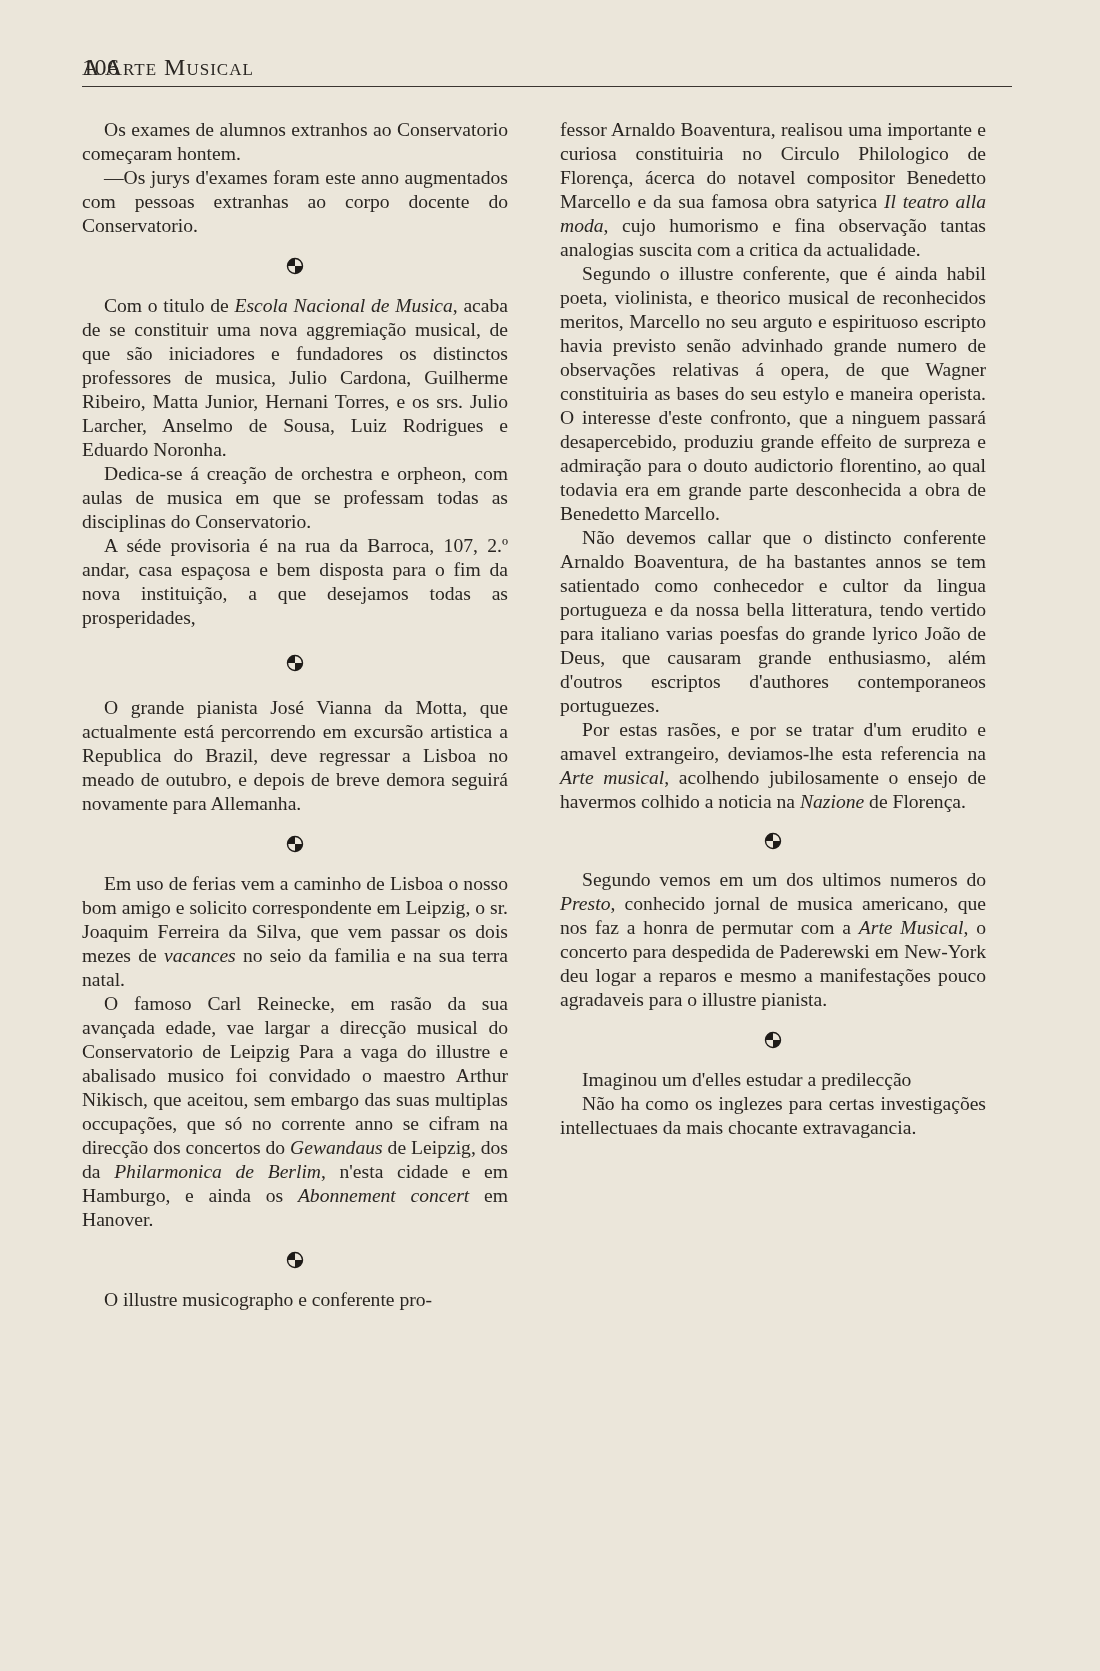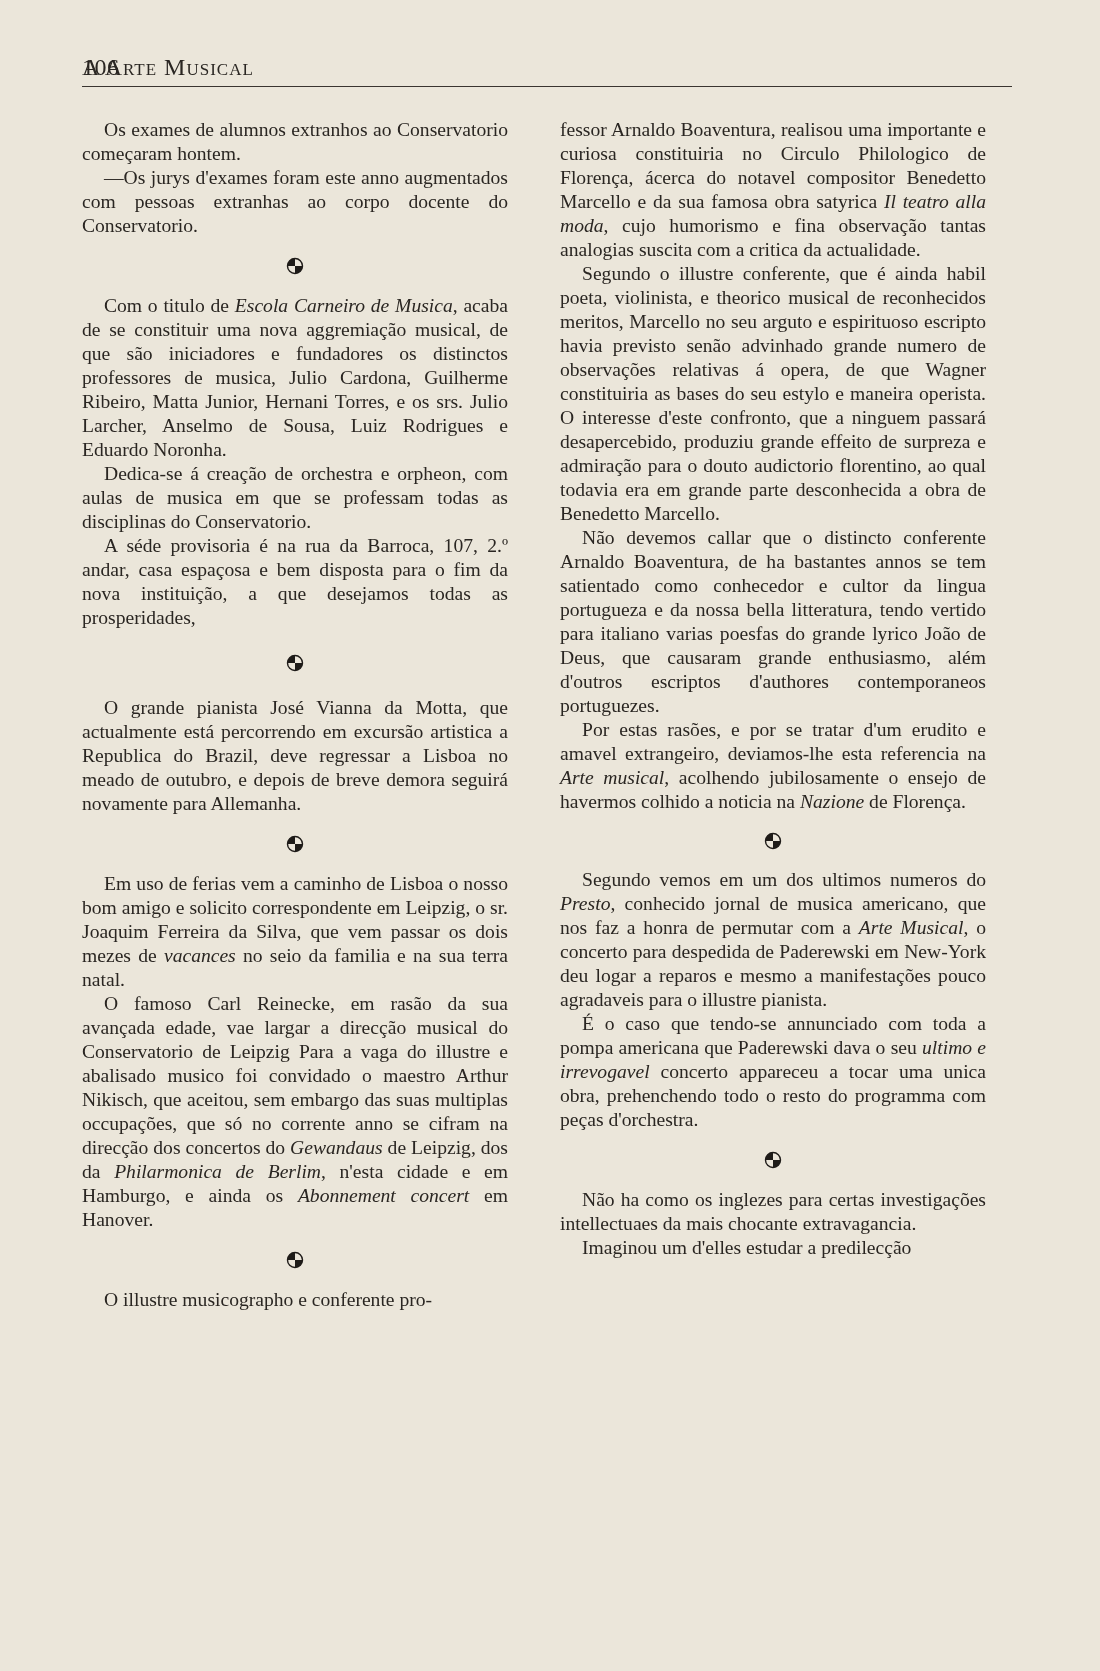--- a/index.html
+++ b/index.html
@@ -100,21 +100,21 @@
     <p>—Os jurys d'exames foram este anno augmentados com pessoas extranhas ao corpo docente do Conservatorio.</p>
 
     <div class="ornament" style="height:56px;">
       <svg width="18" height="18" viewBox="0 0 18 18">
         <circle cx="9" cy="9" r="7.5" fill="none" stroke="#1e1b18" stroke-width="1.4"></circle>
         <path d="M9 9 L9 1.5 A7.5 7.5 0 0 0 1.5 9 Z" fill="#1e1b18"></path>
         <path d="M9 9 L9 16.5 A7.5 7.5 0 0 0 16.5 9 Z" fill="#1e1b18"></path>
       </svg>
     </div>
 
-    <p><span>Com o titulo de </span><em>Escola Carneiro de Musica</em><span>, acaba de se constituir uma nova aggremiação musical, de que são iniciadores e fundadores os distinctos professores de musica, Julio Cardona, Guilherme Ribeiro, Matta Junior, Hernani Torres, e os srs. Julio Larcher, Anselmo de Sousa, Luiz Rodrigues e Eduardo Noronha.</span></p>
+    <p><span>Com o titulo de </span><em>Escola Nacional de Musica</em><span>, acaba de se constituir uma nova aggremiação musical, de que são iniciadores e fundadores os distinctos professores de musica, Julio Cardona, Guilherme Ribeiro, Matta Junior, Hernani Torres, e os srs. Julio Larcher, Anselmo de Sousa, Luiz Rodrigues e Eduardo Noronha.</span></p>
     <p>Dedica-se á creação de orchestra e orpheon, com aulas de musica em que se professam todas as disciplinas do Conservatorio.</p>
     <p>A séde provisoria é na rua da Barroca, 107, 2.º andar, casa espaçosa e bem disposta para o fim da nova instituição, a que desejamos todas as prosperidades,</p>
 
     <div class="ornament" style="height:66px;">
       <svg width="18" height="18" viewBox="0 0 18 18">
         <circle cx="9" cy="9" r="7.5" fill="none" stroke="#1e1b18" stroke-width="1.4"></circle>
         <path d="M9 9 L9 1.5 A7.5 7.5 0 0 0 1.5 9 Z" fill="#1e1b18"></path>
         <path d="M9 9 L9 16.5 A7.5 7.5 0 0 0 16.5 9 Z" fill="#1e1b18"></path>
       </svg>
     </div>
@@ -153,27 +153,26 @@
 
     <div class="ornament" style="height:54px;">
       <svg width="18" height="18" viewBox="0 0 18 18">
         <circle cx="9" cy="9" r="7.5" fill="none" stroke="#1e1b18" stroke-width="1.4"></circle>
         <path d="M9 9 L9 1.5 A7.5 7.5 0 0 0 1.5 9 Z" fill="#1e1b18"></path>
         <path d="M9 9 L9 16.5 A7.5 7.5 0 0 0 16.5 9 Z" fill="#1e1b18"></path>
       </svg>
     </div>
 
     <p><span>Segundo vemos em um dos ultimos numeros do </span><em>Presto</em><span>, conhecido jornal de musica americano, que nos faz a honra de permutar com a </span><em>Arte Musical</em><span>, o concerto para despedida de Paderewski em New-York deu logar a reparos e mesmo a manifestações pouco agradaveis para o illustre pianista.</span></p>
-    <p><span>É o caso que tendo-se annunciado com toda a pompa americana que Paderewski dava o seu </span><em>ultimo e irrevogavel</em><span> concerto appareceu a tocar uma unica obra, prehenchendo todo o resto do programma com peças d'orchestra.</span></p>
 
     <div class="ornament" style="height:56px;">
       <svg width="18" height="18" viewBox="0 0 18 18">
         <circle cx="9" cy="9" r="7.5" fill="none" stroke="#1e1b18" stroke-width="1.4"></circle>
         <path d="M9 9 L9 1.5 A7.5 7.5 0 0 0 1.5 9 Z" fill="#1e1b18"></path>
         <path d="M9 9 L9 16.5 A7.5 7.5 0 0 0 16.5 9 Z" fill="#1e1b18"></path>
       </svg>
     </div>
 
+    <p>Imaginou um d'elles estudar a predilecção</p>
     <p>Não ha como os inglezes para certas investigações intellectuaes da mais chocante extravagancia.</p>
-    <p>Imaginou um d'elles estudar a predilecção</p>
   </div>
 
 </div>
 
 </body></html>

